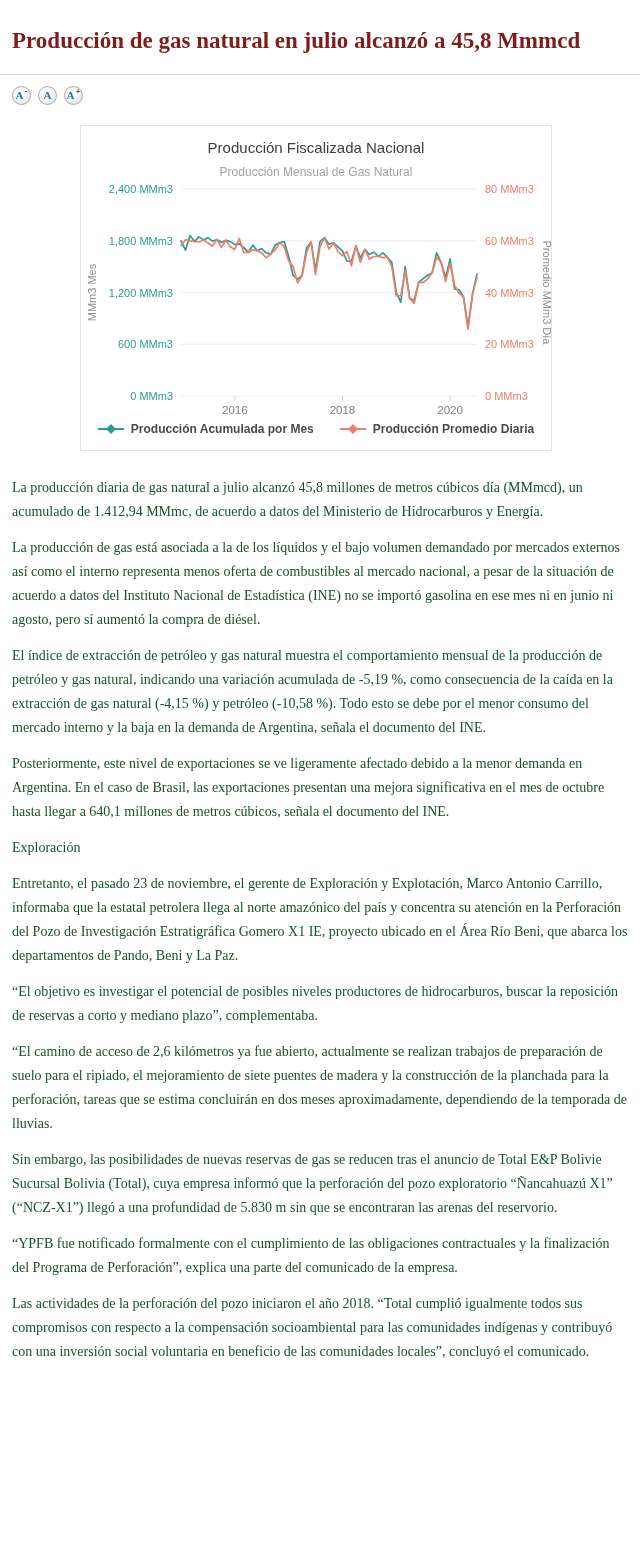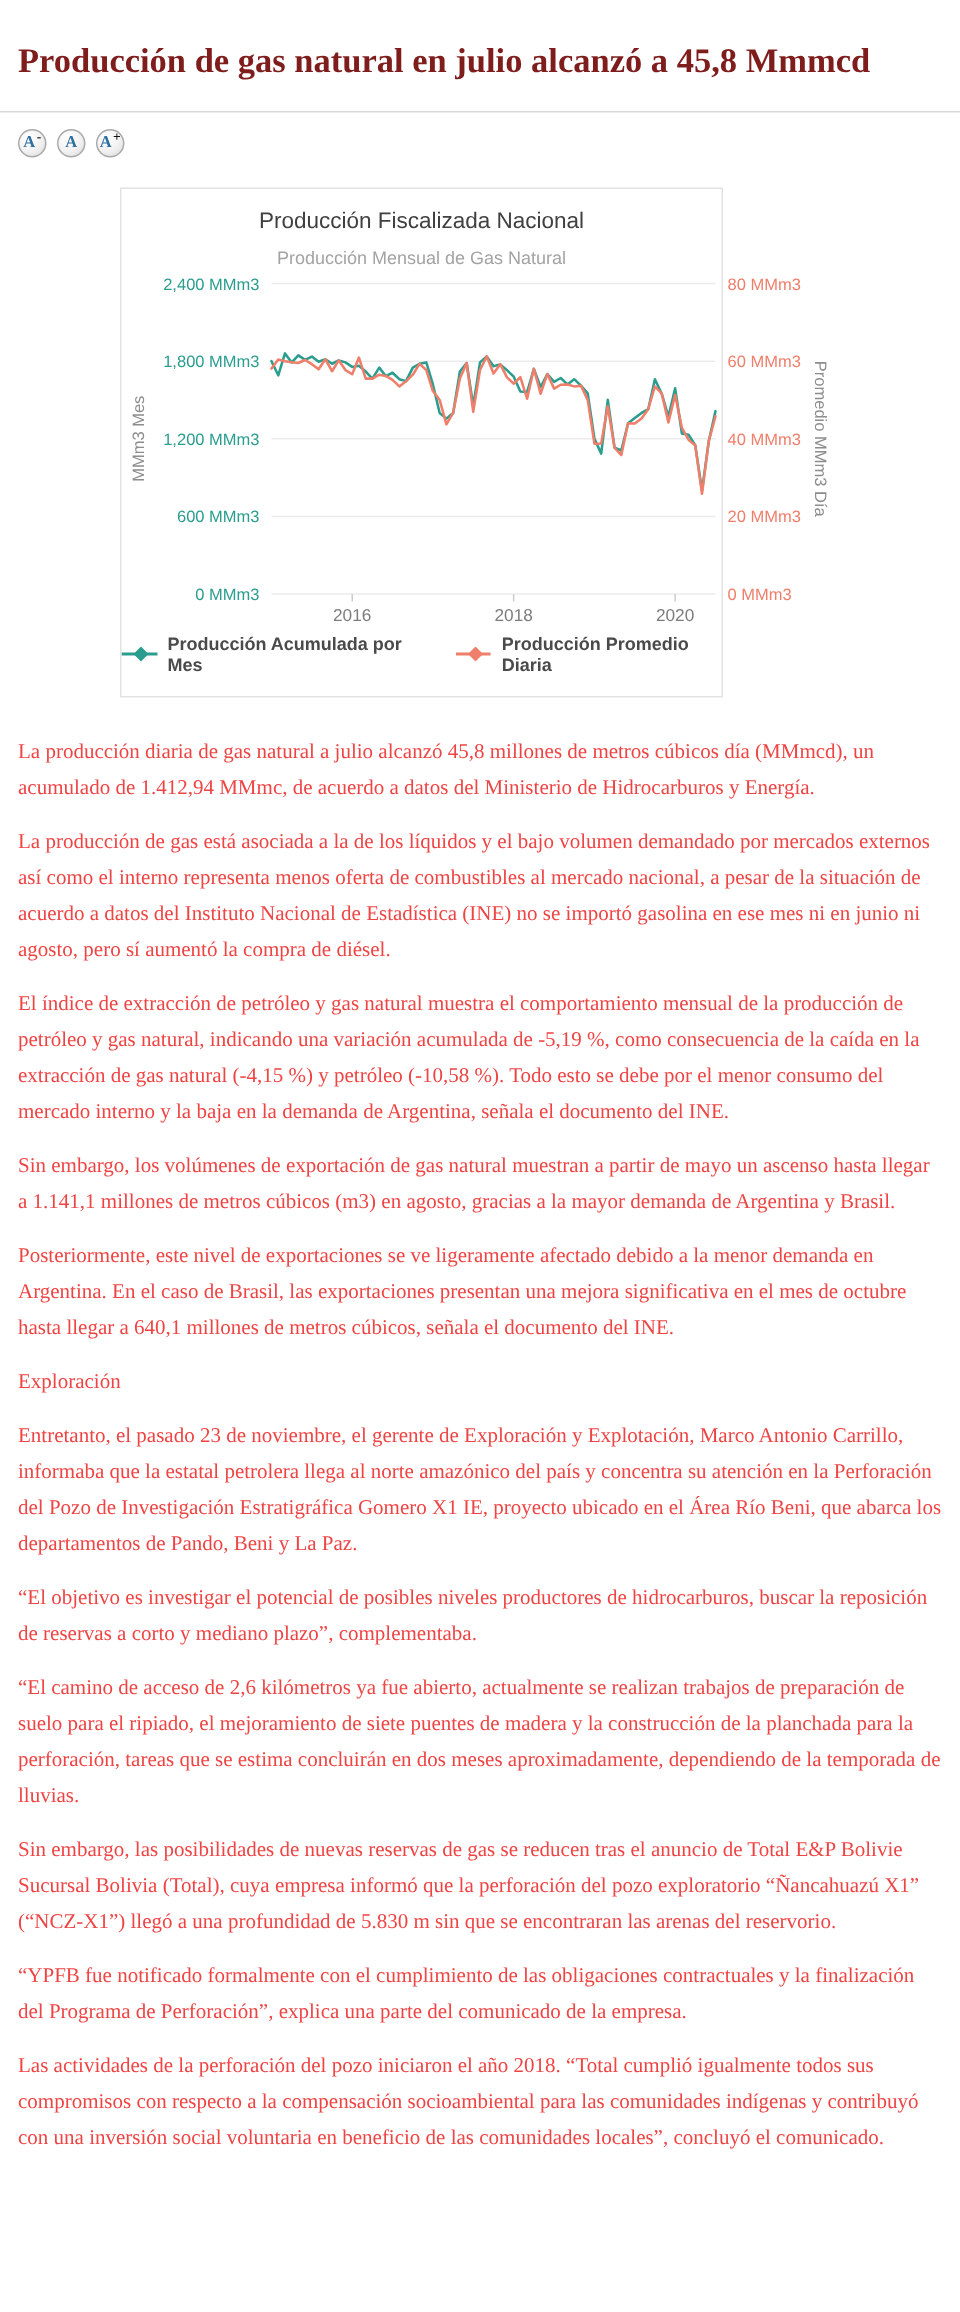--- a/index.html
+++ b/index.html
@@ -6,32 +6,32 @@
   body{width:640px;font-family:"Liberation Serif",serif;color:#1e1e1e;}
   .container{padding:0 12px;}
   h1.headline{font-size:23px;line-height:1.24;font-weight:bold;color:#7f1d1d;margin:27px 0 18px;}
   .rule{border-top:1px solid #d9d9d9;margin:0 -12px;}
   .font-controls{display:flex;gap:7px;margin:11px 0 0;}
   .font-btn{width:19px;height:19px;border-radius:50%;border:1px solid #a9a9a9;
     background:radial-gradient(circle at 35% 30%,#ffffff 0%,#f1f1f1 55%,#d8d8d8 100%);
     display:flex;align-items:center;justify-content:center;cursor:pointer;
     font-family:"Liberation Serif",serif;font-weight:bold;font-size:11px;color:#2d6f9e;line-height:1;padding:0;}
   .font-btn .mod{font-size:9px;color:#111;margin-left:1px;position:relative;top:-4px;font-weight:bold;}
-  .chart-card{width:402px;margin:20px 0 0 68px;border:1px solid #e2e2e2;background:#fff;box-sizing:border-box;
+  .chart-card{width:472px;margin:20px 0 0 68px;border:1px solid #e2e2e2;background:#fff;box-sizing:border-box;
     font-family:"Liberation Sans",sans-serif;}
   .chart-title{text-align:center;font-size:15px;color:#404040;padding-top:13px;}
   .chart-subtitle{text-align:center;font-size:12px;color:#a3a3a3;margin-top:9px;}
   svg.plot{display:block;margin-top:2px;}
   svg text{font-family:"Liberation Sans",sans-serif;}
   .chart-legend{display:flex;justify-content:center;align-items:flex-start;gap:26px;
     font-size:12px;font-weight:bold;color:#4a4a4a;padding:4px 0 14px;}
   .legend-item{display:inline-flex;align-items:center;cursor:pointer;}
   .legend-item svg{margin-right:7px;}
   .article-body{margin-top:25px;padding-bottom:10px;}
-  .article-body p{font-size:14px;line-height:24px;margin:0 0 12px;color:#ef4444;}
+  .article-body p{font-size:14px;line-height:24px;margin:0 0 12px;color:#14532d;}
 </style>
 </head>
 <body>
 
 <div class="container">
 
   <h1 class="headline">Producción de gas natural en julio alcanzó a 45,8 Mmmcd</h1>
 
   <div class="rule"></div>
 
@@ -94,21 +94,20 @@
           </svg>
           <span>Producción Promedio Diaria</span>
         </span>
       </div>
   </div>
 
   <div class="article-body">
       <p>La producción diaria de gas natural a julio alcanzó 45,8 millones de metros cúbicos día (MMmcd), un acumulado de 1.412,94 MMmc, de acuerdo a datos del Ministerio de Hidrocarburos y Energía.</p>
       <p>La producción de gas está asociada a la de los líquidos y el bajo volumen demandado por mercados externos así como el interno representa menos oferta de combustibles al mercado nacional, a pesar de la situación de acuerdo a datos del Instituto Nacional de Estadística (INE) no se importó gasolina en ese mes ni en junio ni agosto, pero sí aumentó la compra de diésel.</p>
       <p>El índice de extracción de petróleo y gas natural muestra el comportamiento mensual de la producción de petróleo y gas natural, indicando una variación acumulada de -5,19 %, como consecuencia de la caída en la extracción de gas natural (-4,15 %) y petróleo (-10,58 %). Todo esto se debe por el menor consumo del mercado interno y la baja en la demanda de Argentina, señala el documento del INE.</p>
-      <p>Sin embargo, los volúmenes de exportación de gas natural muestran a partir de mayo un ascenso hasta llegar a 1.141,1 millones de metros cúbicos (m3) en agosto, gracias a la mayor demanda de Argentina y Brasil.</p>
       <p>Posteriormente, este nivel de exportaciones se ve ligeramente afectado debido a la menor demanda en Argentina. En el caso de Brasil, las exportaciones presentan una mejora significativa en el mes de octubre hasta llegar a 640,1 millones de metros cúbicos, señala el documento del INE.</p>
       <p>Exploración</p>
       <p>Entretanto, el pasado 23 de noviembre, el gerente de Exploración y Explotación, Marco Antonio Carrillo, informaba que la estatal petrolera llega al norte amazónico del país y concentra su atención en la Perforación del Pozo de Investigación Estratigráfica Gomero X1 IE, proyecto ubicado en el Área Río Beni, que abarca los departamentos de Pando, Beni y La Paz.</p>
       <p>“El objetivo es investigar el potencial de posibles niveles productores de hidrocarburos, buscar la reposición de reservas a corto y mediano plazo”, complementaba.</p>
       <p>“El camino de acceso de 2,6 kilómetros ya fue abierto, actualmente se realizan trabajos de preparación de suelo para el ripiado, el mejoramiento de siete puentes de madera y la construcción de la planchada para la perforación, tareas que se estima concluirán en dos meses aproximadamente, dependiendo de la temporada de lluvias.</p>
       <p>Sin embargo, las posibilidades de nuevas reservas de gas se reducen tras el anuncio de Total E&amp;P Bolivie Sucursal Bolivia (Total), cuya empresa informó que la perforación del pozo exploratorio “Ñancahuazú X1” (“NCZ-X1”) llegó a una profundidad de 5.830 m sin que se encontraran las arenas del reservorio.</p>
       <p>“YPFB fue notificado formalmente con el cumplimiento de las obligaciones contractuales y la finalización del Programa de Perforación”, explica una parte del comunicado de la empresa.</p>
       <p>Las actividades de la perforación del pozo iniciaron el año 2018. “Total cumplió igualmente todos sus compromisos con respecto a la compensación socioambiental para las comunidades indígenas y contribuyó con una inversión social voluntaria en beneficio de las comunidades locales”, concluyó el comunicado.</p>
     </div>
 

